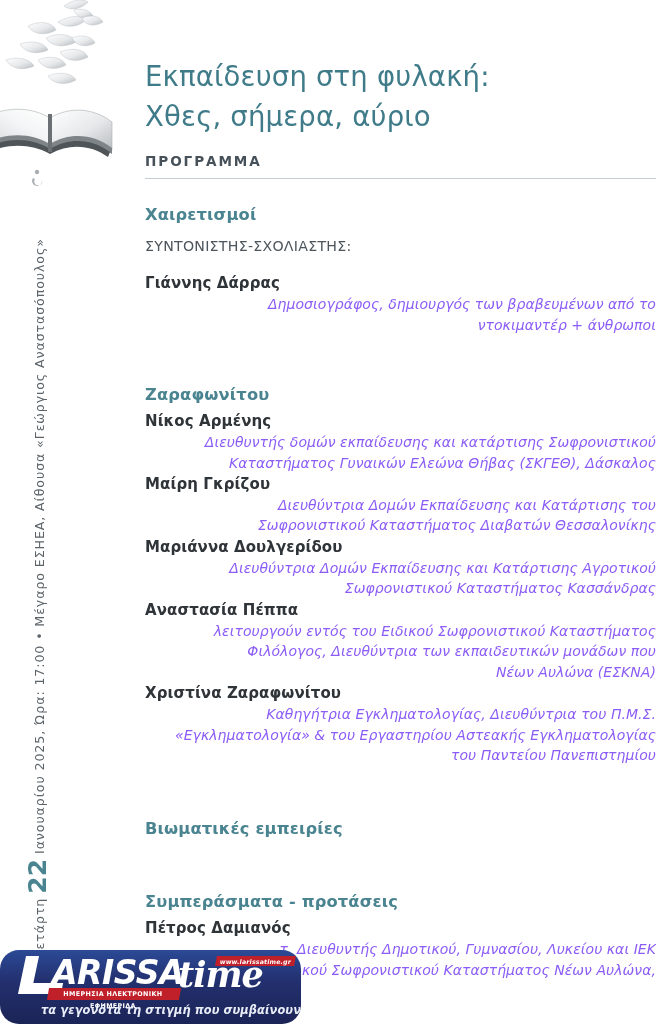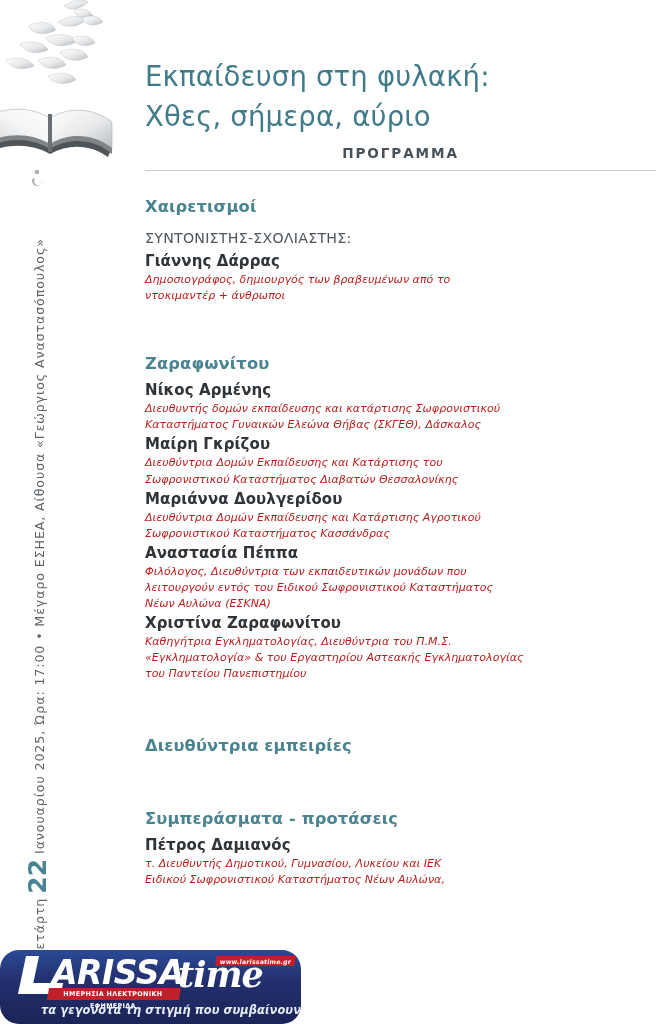--- a/index.html
+++ b/index.html
@@ -80,26 +80,25 @@
   .title-block { padding-top: 56px; }
   .title-line {
     color: #3f7b89;
     font-size: 27.5px;
     font-weight: 400;
     line-height: 1.46;
     letter-spacing: 0.2px;
   }
 
   .kicker {
-    margin-top: 9px;
+    margin-top: 17px;
     color: #47515a;
     font-size: 13.6px;
     font-weight: 700;
     letter-spacing: 1.9px;
-    text-align: center;
   }
   .rule {
     margin-top: 9px;
     margin-right: 0px;
     height: 1px;
     background: #c3ced2;
     width: 511px;
   }
 
   .section {
@@ -113,38 +112,39 @@
     letter-spacing: 0.15px;
     margin-bottom: 8px;
   }
   .section-head.spaced { margin-bottom: 14px; }
 
   .role-label {
     color: #4d555c;
     font-size: 14.2px;
     font-weight: 400;
     letter-spacing: 0.25px;
-    margin-bottom: 6px;
+    margin-bottom: 20px;
   }
 
   .person { margin-top: 2px; }
   .person:first-of-type { margin-top: 0; }
   .person-name {
     color: #2f3439;
     font-size: 15px;
     font-weight: 700;
     letter-spacing: 0.1px;
     margin-bottom: 2px;
   }
   .person-bio {
-    color: #b91c1c;
-    font-size: 11px;
+    color: #8b5cf6;
+    font-size: 14px;
     font-style: italic;
     line-height: 1.46;
     letter-spacing: 0.05px;
+    text-align: right;
   }
   .person-bio div { white-space: nowrap; }
 
   .gap-lg { height: 28px; }
   .gap-md { height: 20px; }
 
   
   .logo {
     position: absolute;
     left: 0;
@@ -342,40 +342,40 @@
         <div class="person-name">Μαριάννα Δουλγερίδου</div>
         <div class="person-bio">
           <div>Διευθύντρια Δομών Εκπαίδευσης και Κατάρτισης Αγροτικού</div>
           <div>Σωφρονιστικού Καταστήματος Κασσάνδρας</div>
         </div>
       </div>
 
       <div class="person">
         <div class="person-name">Αναστασία Πέππα</div>
         <div class="person-bio">
+          <div>λειτουργούν εντός του Ειδικού Σωφρονιστικού Καταστήματος</div>
           <div>Φιλόλογος, Διευθύντρια των εκπαιδευτικών μονάδων που</div>
-          <div>λειτουργούν εντός του Ειδικού Σωφρονιστικού Καταστήματος</div>
           <div>Νέων Αυλώνα (ΕΣΚΝΑ)</div>
         </div>
       </div>
 
       <div class="person">
         <div class="person-name">Χριστίνα Ζαραφωνίτου</div>
         <div class="person-bio">
           <div>Καθηγήτρια Εγκληματολογίας, Διευθύντρια του Π.Μ.Σ.</div>
           <div>«Εγκληματολογία» &amp; του Εργαστηρίου Αστεακής Εγκληματολογίας</div>
           <div>του Παντείου Πανεπιστημίου</div>
         </div>
       </div>
     </div>
 
     <div class="gap-lg"></div>
 
     <div class="section">
-      <div class="section-head">Διευθύντρια εμπειρίες</div>
+      <div class="section-head">Βιωματικές εμπειρίες</div>
     </div>
 
     <div class="gap-md"></div>
 
     <div class="section">
       <div class="section-head">Συμπεράσματα - προτάσεις</div>
       <div class="person">
         <div class="person-name">Πέτρος Δαμιανός</div>
         <div class="person-bio">
           <div>τ. Διευθυντής Δημοτικού, Γυμνασίου, Λυκείου και ΙΕΚ</div>

